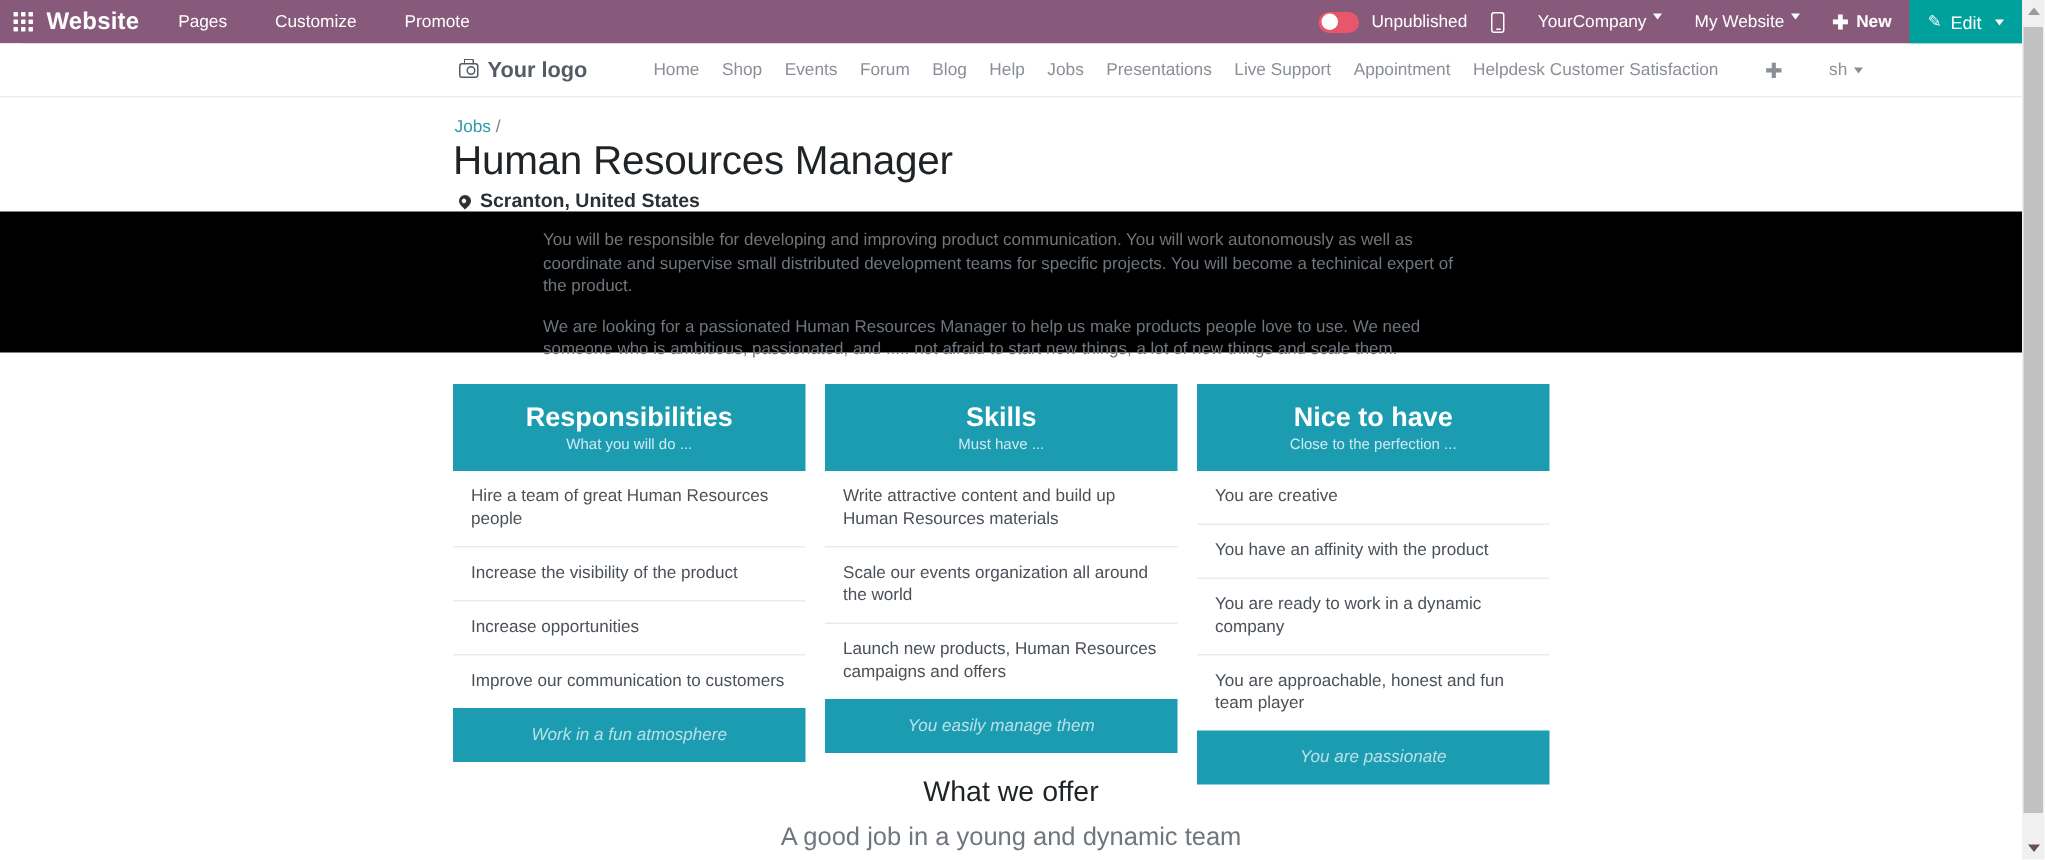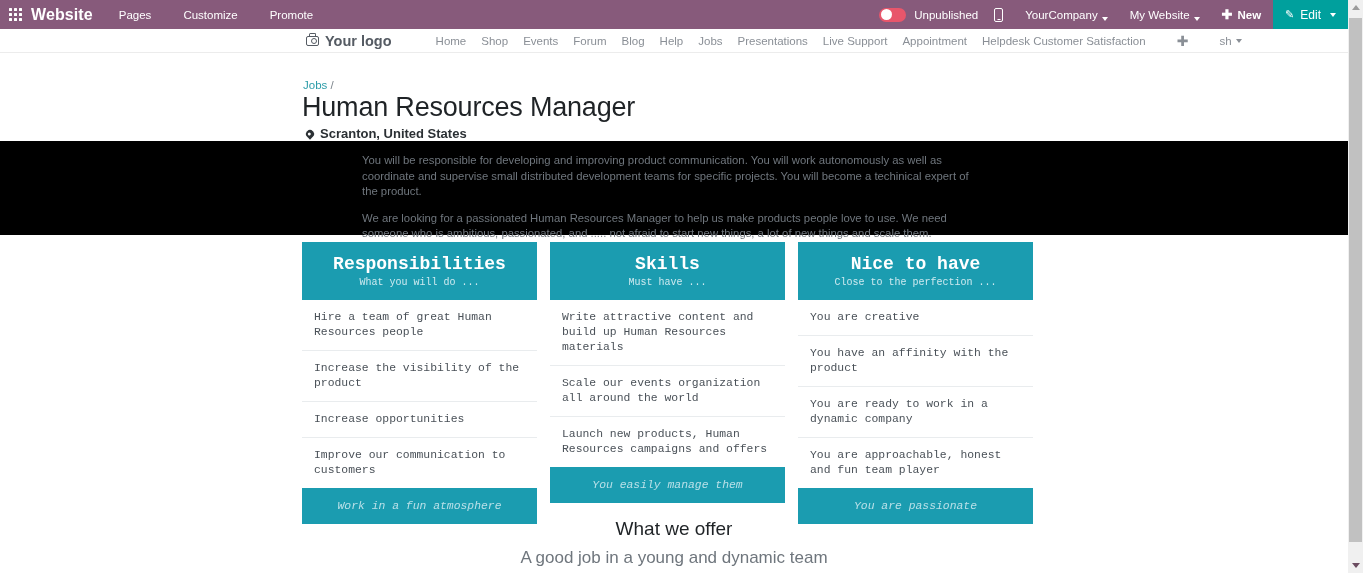--- a/index.html
+++ b/index.html
@@ -47,21 +47,21 @@
   .mobile-icon {
     width: 9px; height: 14px; border: 1.3px solid #fff; border-radius: 2px;
     margin-right: 22px; position: relative;
   }
   .mobile-icon::after {
     content:""; position:absolute; bottom:1px; left:50%; transform:translateX(-50%);
     width:3px; height:1px; background:#fff;
   }
   .tb-menu {
     font-size: 11.5px; color: #fff; margin-right: 22px; white-space: nowrap;
-    display: flex; align-items: flex-end; gap: 4px;
+    display: flex; align-items: flex-start; gap: 4px;
   }
   .caret {
     display: inline-block; width: 0; height: 0;
     border-left: 3.5px solid transparent; border-right: 3.5px solid transparent;
     border-top: 4px solid currentColor;
   }
   .tb-new {
     font-size: 11.5px; color: #fff; margin-right: 12px; display: flex;
     align-items: center; gap: 5px; font-weight: bold; white-space: nowrap;
   }
@@ -102,21 +102,21 @@
   }
 
   
   .left-strip {
     position: absolute; left: 0; top: 29px; width: 14px; height: 544px;
     background: #ffffff;
   }
 
   
   .site-nav {
-    position: absolute; top: 29px; left: 0; width: 1348px; height: 24px;
+    position: absolute; top: 29px; left: 0; width: 1348px; height: 36px;
     background: #ffffff;
     border-bottom: 1px solid #ececec;
     display: flex; align-items: center;
   }
   .logo {
     display: flex; align-items: center; gap: 6px;
     margin-left: 306px; font-size: 14.5px; font-weight: bold; color: #555b63;
     white-space: nowrap;
   }
   .cam-icon {
@@ -184,22 +184,22 @@
     background: #000000;
     text-decoration: underline;
   }
   .desc-inner { position: absolute; left: 362px; top: 12px; width: 618px; }
   .desc-inner p {
     font-size: 11.3px; line-height: 15.5px; color: #6f767d; margin-bottom: 11px;
   }
 
   
   .cards {
-    position: absolute; top: 242px; left: 302px; width: 740px;
-    display: flex; gap: 13px; font-family: Liberation Mono, monospace;
+    position: absolute; top: 256px; left: 302px; width: 740px;
+    display: flex; gap: 13px;
   }
   .card { width: 235px; }
   .card-head {
     background: #1b9cb0; color: #ffffff; text-align: center;
     padding: 12px 8px 12px;
   }
   .card-head .ch-title { font-size: 18px; font-weight: bold; line-height: 21px; }
   .card-head .ch-sub { font-size: 10px; color: #cfeaf0; margin-top: 2px; }
   .card-body { background: #ffffff; }
   .card-item {

